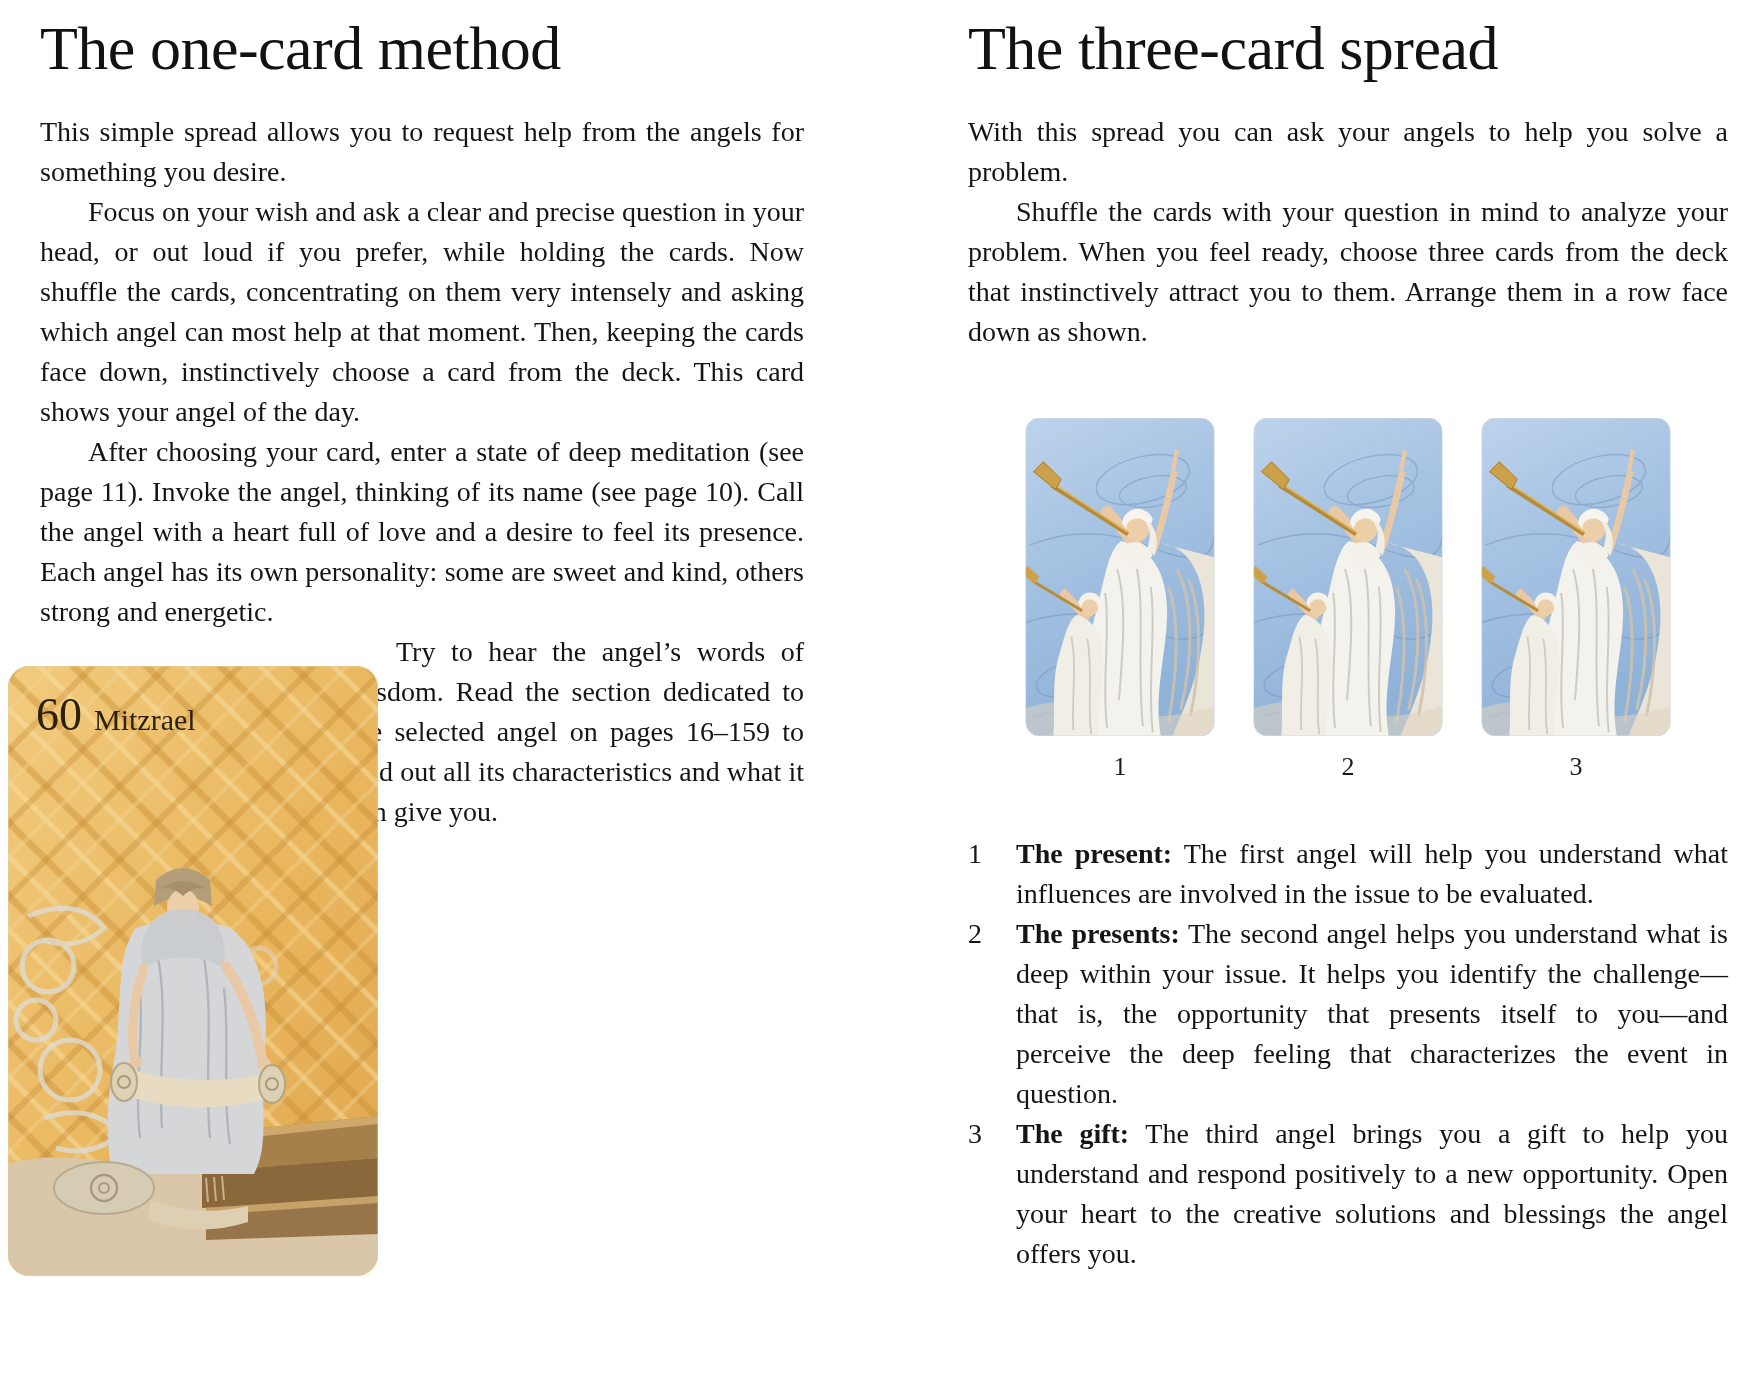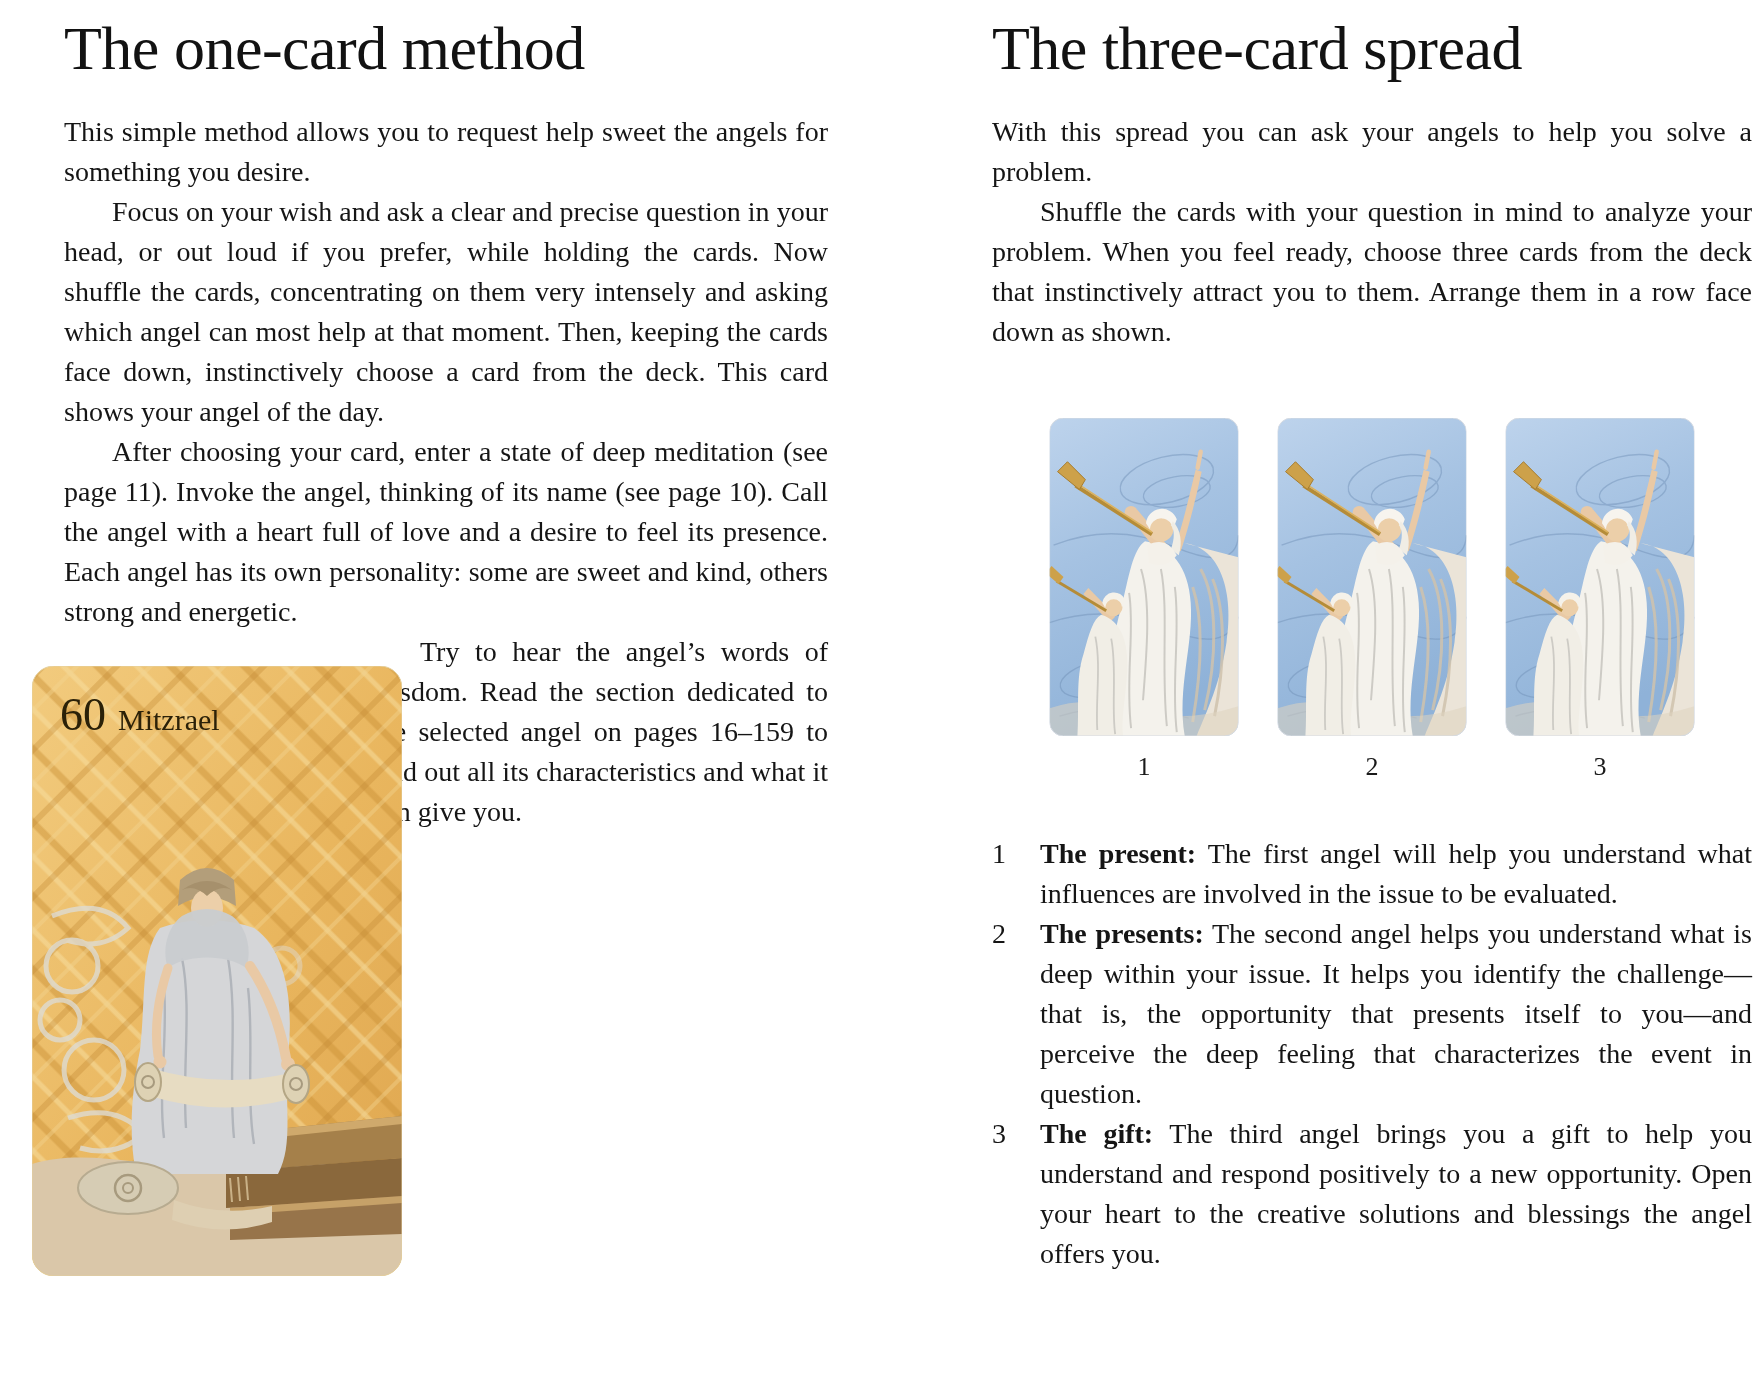--- a/index.html
+++ b/index.html
@@ -2,21 +2,21 @@
 <html><head>
 <meta charset="utf-8">
 <style>
   html,body { margin:0; padding:0; background:#ffffff; }
   .page {
     position:relative; width:1753px; height:1400px;
     background:#ffffff; overflow:hidden;
     font-family:"Liberation Serif", serif;
     color:#151515;
   }
-  .col { position:absolute; top:0;margin-left:24px; }
+  .col { position:absolute; top:0; }
   .col-left  { left:40px;  width:764px; }
   .col-right { left:968px; width:760px; }
 
   h1.page-title {
     margin:14px 0 0 0;
     font-size:62px; font-weight:400; letter-spacing:-0.5px;
     color:#121212; line-height:1.1;
   }
   p.body-par {
     margin:0; font-size:28px; line-height:40px;
@@ -140,21 +140,21 @@
       <rect width="190" height="320" rx="14" fill="none" stroke="#d6dbe2" stroke-width="1"></rect>
     </symbol>
   </defs>
 </svg>
 
 <div class="page">
 
   <div class="col col-left">
     <h1 class="page-title">The one-card method</h1>
 
-    <p class="body-par first">This simple method allows you to request help sweet the angels for something you desire.</p>
+    <p class="body-par first">This simple spread allows you to request help from the angels for something you desire.</p>
     <p class="body-par indent">Focus on your wish and ask a clear and precise question in your head, or out loud if you prefer, while holding the cards. Now shuffle the cards, concentrating on them very intensely and asking which angel can most help at that moment. Then, keeping the cards face down, instinctively choose a card from the deck. This card shows your angel of the day.</p>
     <p class="body-par indent">After choosing your card, enter a state of deep meditation (see page 11). Invoke the angel, thinking of its name (see page 10). Call the angel with a heart full of love and a desire to feel its presence. Each angel has its own personality: some are sweet and kind, others strong and energetic.</p>
 
     <figure class="mitzrael-card">
       <svg viewBox="0 0 370 610">
         <g clip-path="url(#goldClip)">
           <rect width="370" height="610" fill="url(#gold)"></rect>
           <rect width="370" height="610" fill="url(#hatch)"></rect>
 
           <path d="M0,498 C60,480 120,506 185,498 C250,490 310,506 370,492 L370,610 L0,610 Z" fill="#dac7a9"></path>

